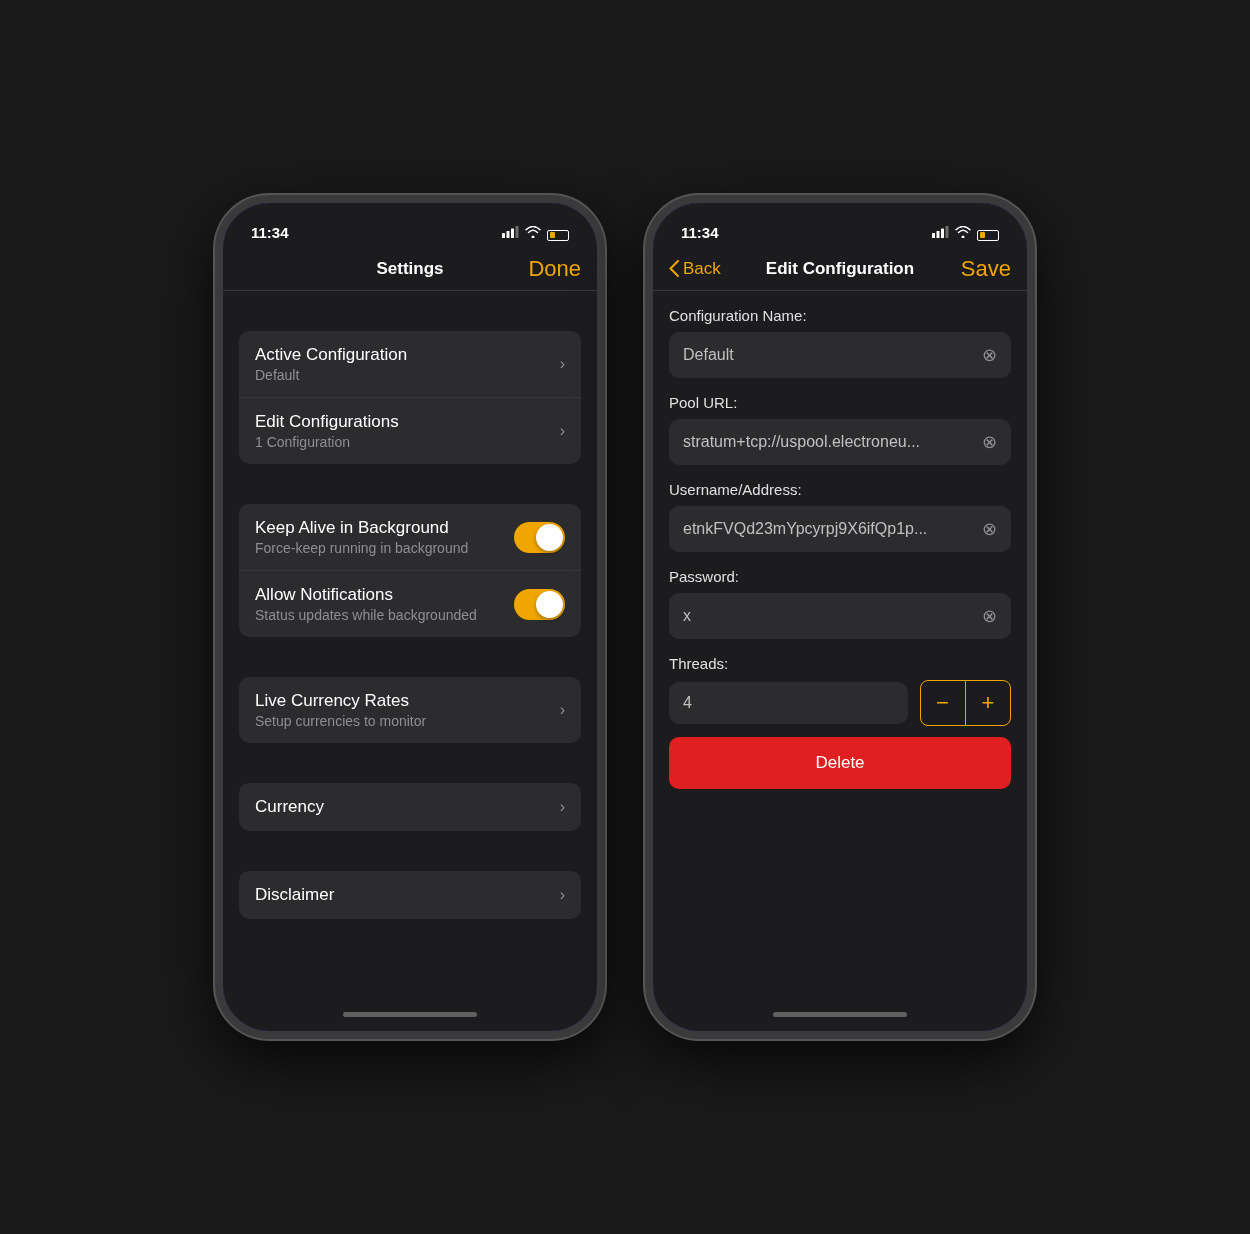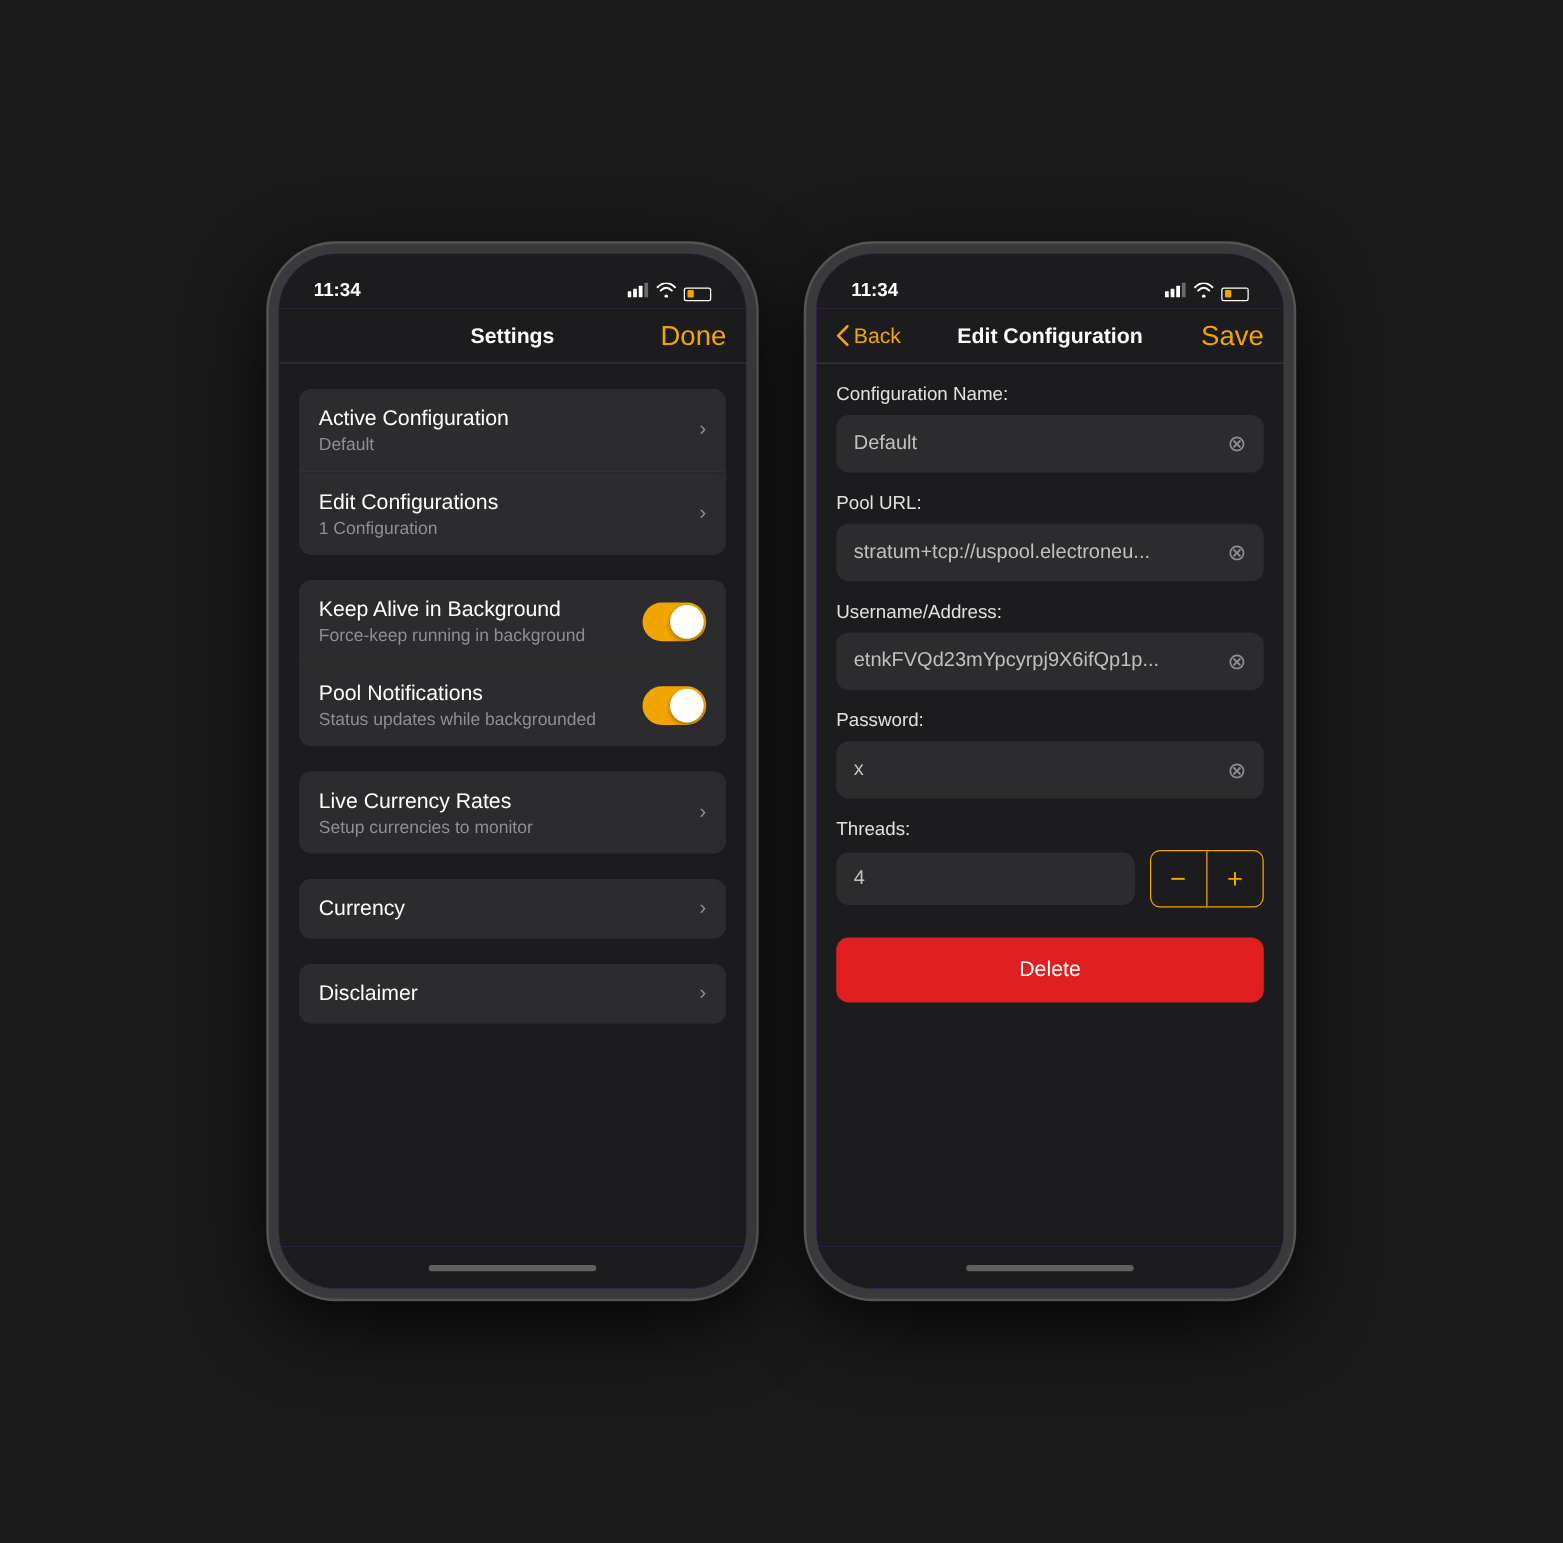--- a/index.html
+++ b/index.html
@@ -291,21 +291,21 @@
 
     .delete-btn {
       background: #e02020;
       border-radius: 10px;
       padding: 16px;
       text-align: center;
       color: white;
       font-size: 17px;
       font-weight: 500;
       cursor: pointer;
-      margin-top: 24px;
+      margin-top: 11px;
     }
 
     
     .home-indicator {
       height: 34px;
       display: flex;
       align-items: center;
       justify-content: center;
       background: #1c1c1e;
       flex-shrink: 0;
@@ -325,20 +325,21 @@
     }
 
     .section-rows .settings-row {
       margin: 0;
       border-radius: 0;
     }
 
     .section-rows .settings-row:first-child {
       border-top-left-radius: 10px;
       border-top-right-radius: 10px;
+      margin-top: 20px;
     }
 
     .section-rows .settings-row:last-child {
       border-bottom-left-radius: 10px;
       border-bottom-right-radius: 10px;
       border-bottom: none;
     }
 
     .battery-body {
       width: 22px;
@@ -428,21 +429,21 @@
               <div class="settings-row-content">
                 <div class="settings-row-title">Keep Alive in Background</div>
                 <div class="settings-row-subtitle">Force-keep running in background</div>
               </div>
               <div class="toggle">
                 <div class="toggle-knob"></div>
               </div>
             </div>
             <div class="settings-row">
               <div class="settings-row-content">
-                <div class="settings-row-title">Pool Notifications</div>
+                <div class="settings-row-title">Allow Notifications</div>
                 <div class="settings-row-subtitle">Status updates while backgrounded</div>
               </div>
               <div class="toggle">
                 <div class="toggle-knob"></div>
               </div>
             </div>
           </div>
         </div>
 
         <div class="settings-section">

